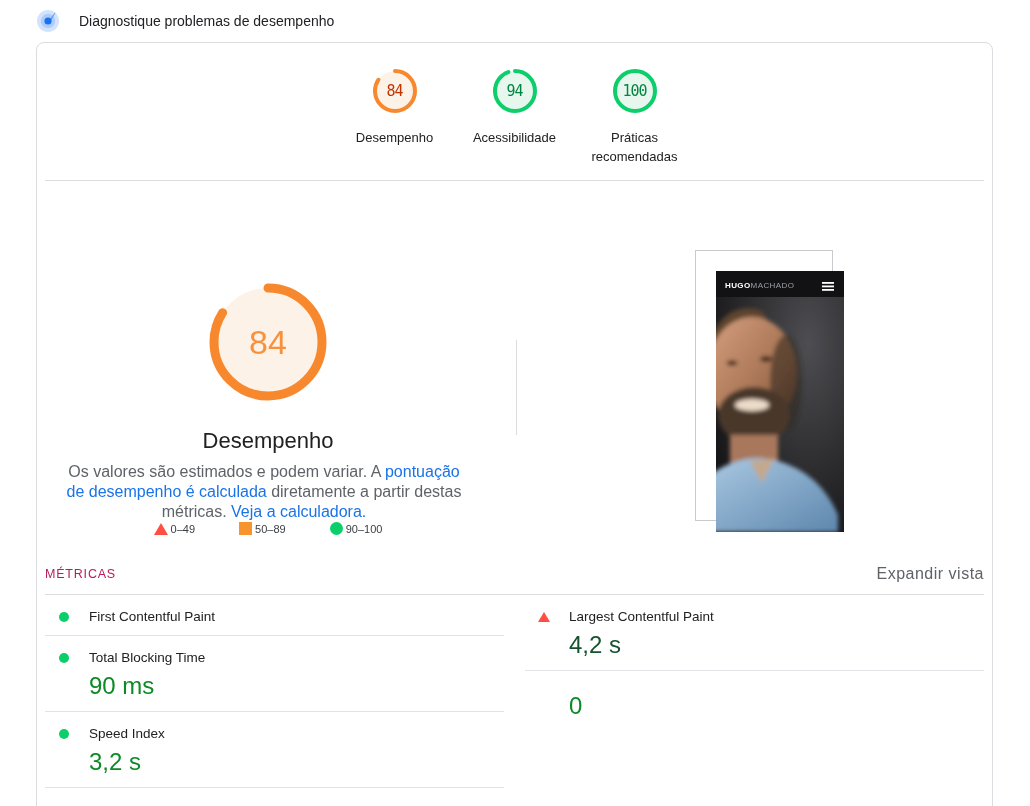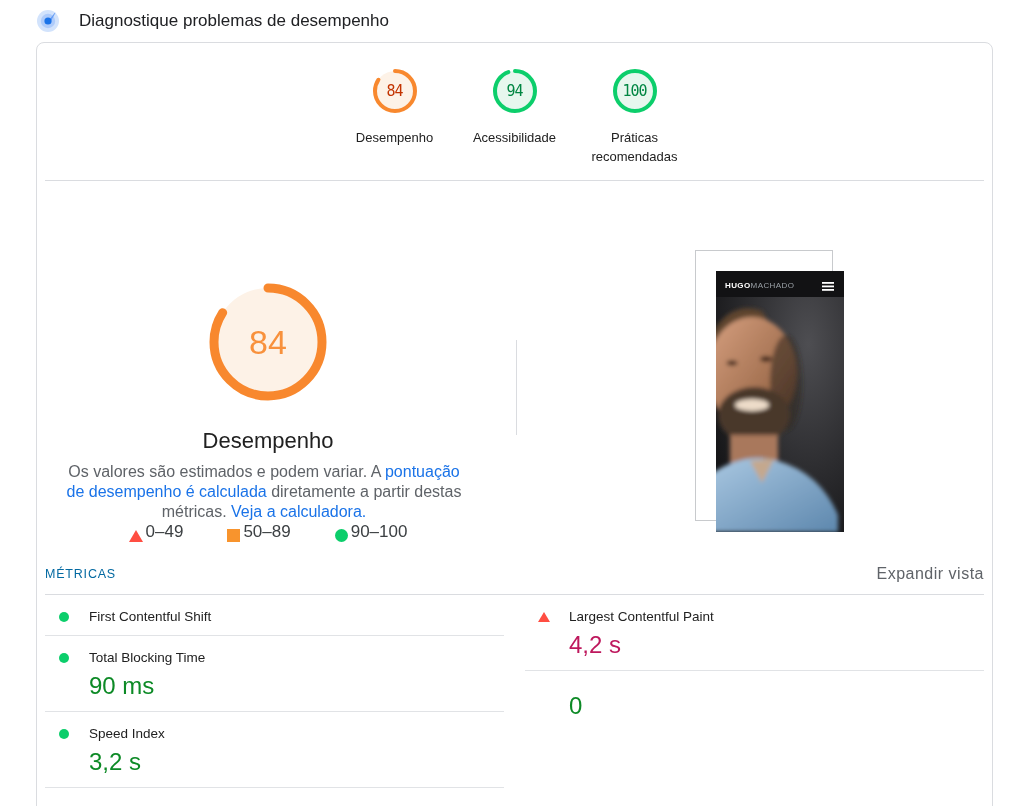--- a/index.html
+++ b/index.html
@@ -1,21 +1,21 @@
 <!DOCTYPE html>
 <html><head>
 <meta charset="utf-8">
 <style>
   * { margin:0; padding:0; box-sizing:border-box; }
   html,body { width:1030px; height:806px; overflow:hidden; background:#fff;
     font-family:"Liberation Sans", sans-serif; color:#202124; }
 
   
   .app-header { display:flex; align-items:center; gap:19px; padding:9px 0 9px 36px; }
-  .app-title { font-size:17px; color:#202124; }
+  .app-title { font-size:14px; color:#202124; }
 
   
   .card { margin-left:36px; width:957px; height:920px; border:1px solid #dadce0;
     border-radius:8px; background:#fff; }
 
   
   .score-row { display:flex; justify-content:center; padding:24px 0 14px; }
   .score-gauge { display:block; width:120px; text-align:center; text-decoration:none; cursor:pointer; }
   .gauge { position:relative; margin:0 auto; }
   .gauge--sm { width:48px; height:48px; }
@@ -42,54 +42,54 @@
   .big-gauge .gauge-num { font-family:"Liberation Sans", sans-serif; font-size:34px; letter-spacing:0; }
   .big-gauge.status-average .gauge-num { color:#f8913c; }
   .perf-title { position:absolute; top:247px; left:0; width:462px; text-align:center;
     font-size:22px; color:#212121; }
   .perf-desc { position:absolute; top:281px; left:22px; width:410px; text-align:center;
     font-size:16px; line-height:20px; color:#5f6368; }
   .perf-desc a { color:#1a73e8; text-decoration:none; cursor:pointer; }
 
   .legend { position:absolute; top:341px; left:0; width:462px; display:flex;
     justify-content:center; align-items:center; gap:44px; }
-  .legend-item { display:flex; align-items:flex-end; gap:3px; font-size:17px; color:#3c4043; }
+  .legend-item { display:flex; align-items:center; gap:3px; font-size:11px; color:#3c4043; }
   .legend-icon { display:block; }
   .legend-item.status-fail .legend-icon { width:0; height:0;
     border-left:7px solid transparent; border-right:7px solid transparent;
     border-bottom:12px solid #ff4e42; }
   .legend-item.status-average .legend-icon { width:13px; height:13px; background:#f8942d; }
   .legend-item.status-pass .legend-icon { width:13px; height:13px; border-radius:50%; background:#0cce6b; }
 
   .v-divider { position:absolute; left:479px; top:159px; width:1px; height:95px; background:#dadce0; }
 
   .thumb { position:absolute; left:658px; top:69px; width:138px; height:271px;
     border:1px solid #c8cacd; background:#fff; padding:20px; cursor:pointer; }
 
   
   .metrics-head { margin:0 8px; padding:10px 0 11px; border-bottom:1px solid #dadce0;
     display:flex; justify-content:space-between; align-items:center; }
-  .m-heading { font-size:12.5px; letter-spacing:.8px; color:#0369a1; }
+  .m-heading { font-size:12.5px; letter-spacing:.8px; color:#be185d; }
   .m-expand { font-size:16px; letter-spacing:.5px; color:#5f6368; cursor:pointer; }
 
   .metrics-grid { display:flex; margin:0 8px; gap:21px; }
   .metrics-col { flex:1; min-width:0; }
   .metric-row { padding:14px 0 11px; border-bottom:1px solid #e1e3e6; }
   .metrics-col--right .metric-row:last-child { border-bottom:none; }
   .metric-head { display:flex; align-items:center; gap:18px; padding-left:12px; }
   .m-icon-wrap { width:14px; display:flex; justify-content:center; }
   .m-icon { display:block; }
   .metric-row.status-pass .m-icon { width:10px; height:10px; border-radius:50%; background:#0cce6b; }
   .metric-row.status-fail .m-icon { width:0; height:0;
     border-left:6px solid transparent; border-right:6px solid transparent;
     border-bottom:10px solid #ff4e42; }
   .m-label { font-size:13.5px; color:#212121; }
   .metric-value { margin-left:44px; margin-top:7px; font-size:24px; }
   .metric-row.status-pass .metric-value { color:#0d8a26; }
-  .metric-row.status-fail .metric-value { color:#be185d; }
+  .metric-row.status-fail .metric-value { color:#14532d; }
 </style>
 </head>
 <body>
 
 <div class="app-header">
   <svg width="24" height="24" viewBox="0 0 24 24">
     <circle cx="12" cy="12" r="11" fill="#d2e3fc"></circle>
     <circle cx="12" cy="12" r="7.2" fill="#aecbfa"></circle>
     <path d="M11.2 13.3 L18.6 4.1 Q19.6 3 19.1 4.4 L13.5 14.6 Z" fill="#669df6"></path>
     <circle cx="12" cy="12" r="3.6" fill="#1a73e8"></circle>
@@ -224,21 +224,21 @@
   </div>
 
   <div class="metrics-grid">
 
     <div class="metrics-col metrics-col--left">
       <div class="metric-row status-pass">
         <div class="metric-head">
           <span class="m-icon-wrap">
               <span class="m-icon"></span>
             </span>
-          <span class="m-label">First Contentful Shift</span>
+          <span class="m-label">First Contentful Paint</span>
         </div>
       </div>
       <div class="metric-row status-pass">
         <div class="metric-head">
           <span class="m-icon-wrap">
               <span class="m-icon"></span>
             </span>
           <span class="m-label">Total Blocking Time</span>
         </div>
         <div class="metric-value">90 ms</div>

